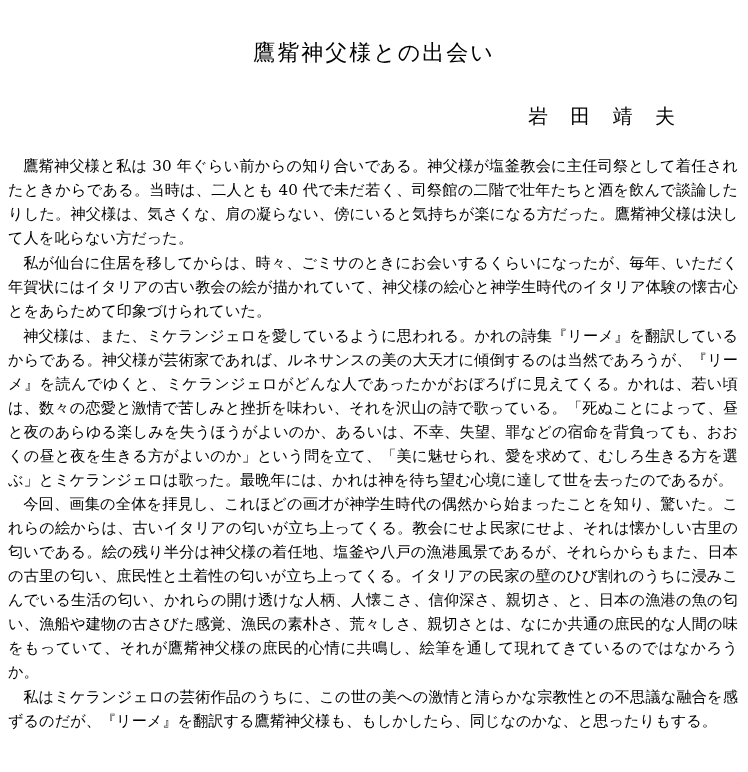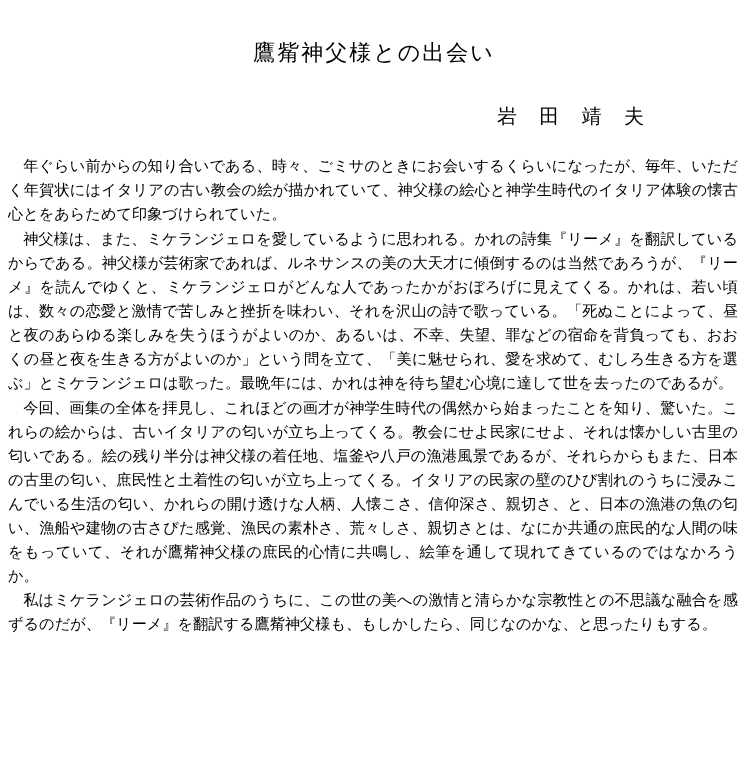--- a/index.html
+++ b/index.html
@@ -28,21 +28,21 @@
     margin-top: 40px;
     margin-bottom: 8px;
     font-weight: normal;
     line-height: 1.2;
   }
   .author-line {
     text-align: right;
     font-size: 20px;
     letter-spacing: 8px;
     margin-top: 38px;
-    padding-right: 96px;
+    padding-right: 65px;
     line-height: 1.2;
   }
   .body-text {
     margin-top: 26px;
     padding-left: 8px;
     padding-right: 10px;
   }
   .para {
     font-size: 15.2px;
     line-height: 1.58;
@@ -58,20 +58,21 @@
 </head>
 <body>
 
 <div class="page">
 
   <h1 class="doc-title">鷹觜神父様との出会い</h1>
 
   <div class="author-line">岩 田 靖 夫</div>
 
   <div class="body-text">
-    <p class="para indent">年ぐらい前からの知り合いである、時々、ごミサのときにお会いするくらいになったが、毎年、いただく年賀状にはイタリアの古い教会の絵が描かれていて、神父様の絵心と神学生時代のイタリア体験の懐古心とをあらためて印象づけられていた。</p>
+    <p class="para indent">鷹觜神父様と私は 30 年ぐらい前からの知り合いである。神父様が塩釜教会に主任司祭として着任されたときからである。当時は、二人とも 40 代で未だ若く、司祭館の二階で壮年たちと酒を飲んで談論したりした。神父様は、気さくな、肩の凝らない、傍にいると気持ちが楽になる方だった。鷹觜神父様は決して人を叱らない方だった。</p>
+    <p class="para indent">私が仙台に住居を移してからは、時々、ごミサのときにお会いするくらいになったが、毎年、いただく年賀状にはイタリアの古い教会の絵が描かれていて、神父様の絵心と神学生時代のイタリア体験の懐古心とをあらためて印象づけられていた。</p>
     <p class="para indent">神父様は、また、ミケランジェロを愛しているように思われる。かれの詩集『リーメ』を翻訳しているからである。神父様が芸術家であれば、ルネサンスの美の大天才に傾倒するのは当然であろうが、『リーメ』を読んでゆくと、ミケランジェロがどんな人であったかがおぼろげに見えてくる。かれは、若い頃は、数々の恋愛と激情で苦しみと挫折を味わい、それを沢山の詩で歌っている。「死ぬことによって、昼と夜のあらゆる楽しみを失うほうがよいのか、あるいは、不幸、失望、罪などの宿命を背負っても、おおくの昼と夜を生きる方がよいのか」という問を立て、「美に魅せられ、愛を求めて、むしろ生きる方を選ぶ」とミケランジェロは歌った。最晩年には、かれは神を待ち望む心境に達して世を去ったのであるが。</p>
     <p class="para indent">今回、画集の全体を拝見し、これほどの画才が神学生時代の偶然から始まったことを知り、驚いた。これらの絵からは、古いイタリアの匂いが立ち上ってくる。教会にせよ民家にせよ、それは懐かしい古里の匂いである。絵の残り半分は神父様の着任地、塩釜や八戸の漁港風景であるが、それらからもまた、日本の古里の匂い、庶民性と土着性の匂いが立ち上ってくる。イタリアの民家の壁のひび割れのうちに浸みこんでいる生活の匂い、かれらの開け透けな人柄、人懐こさ、信仰深さ、親切さ、と、日本の漁港の魚の匂い、漁船や建物の古さびた感覚、漁民の素朴さ、荒々しさ、親切さとは、なにか共通の庶民的な人間の味をもっていて、それが鷹觜神父様の庶民的心情に共鳴し、絵筆を通して現れてきているのではなかろうか。</p>
     <p class="para indent">私はミケランジェロの芸術作品のうちに、この世の美への激情と清らかな宗教性との不思議な融合を感ずるのだが、『リーメ』を翻訳する鷹觜神父様も、もしかしたら、同じなのかな、と思ったりもする。</p>
 
   </div>
 
 </div>
 
 </body></html>

